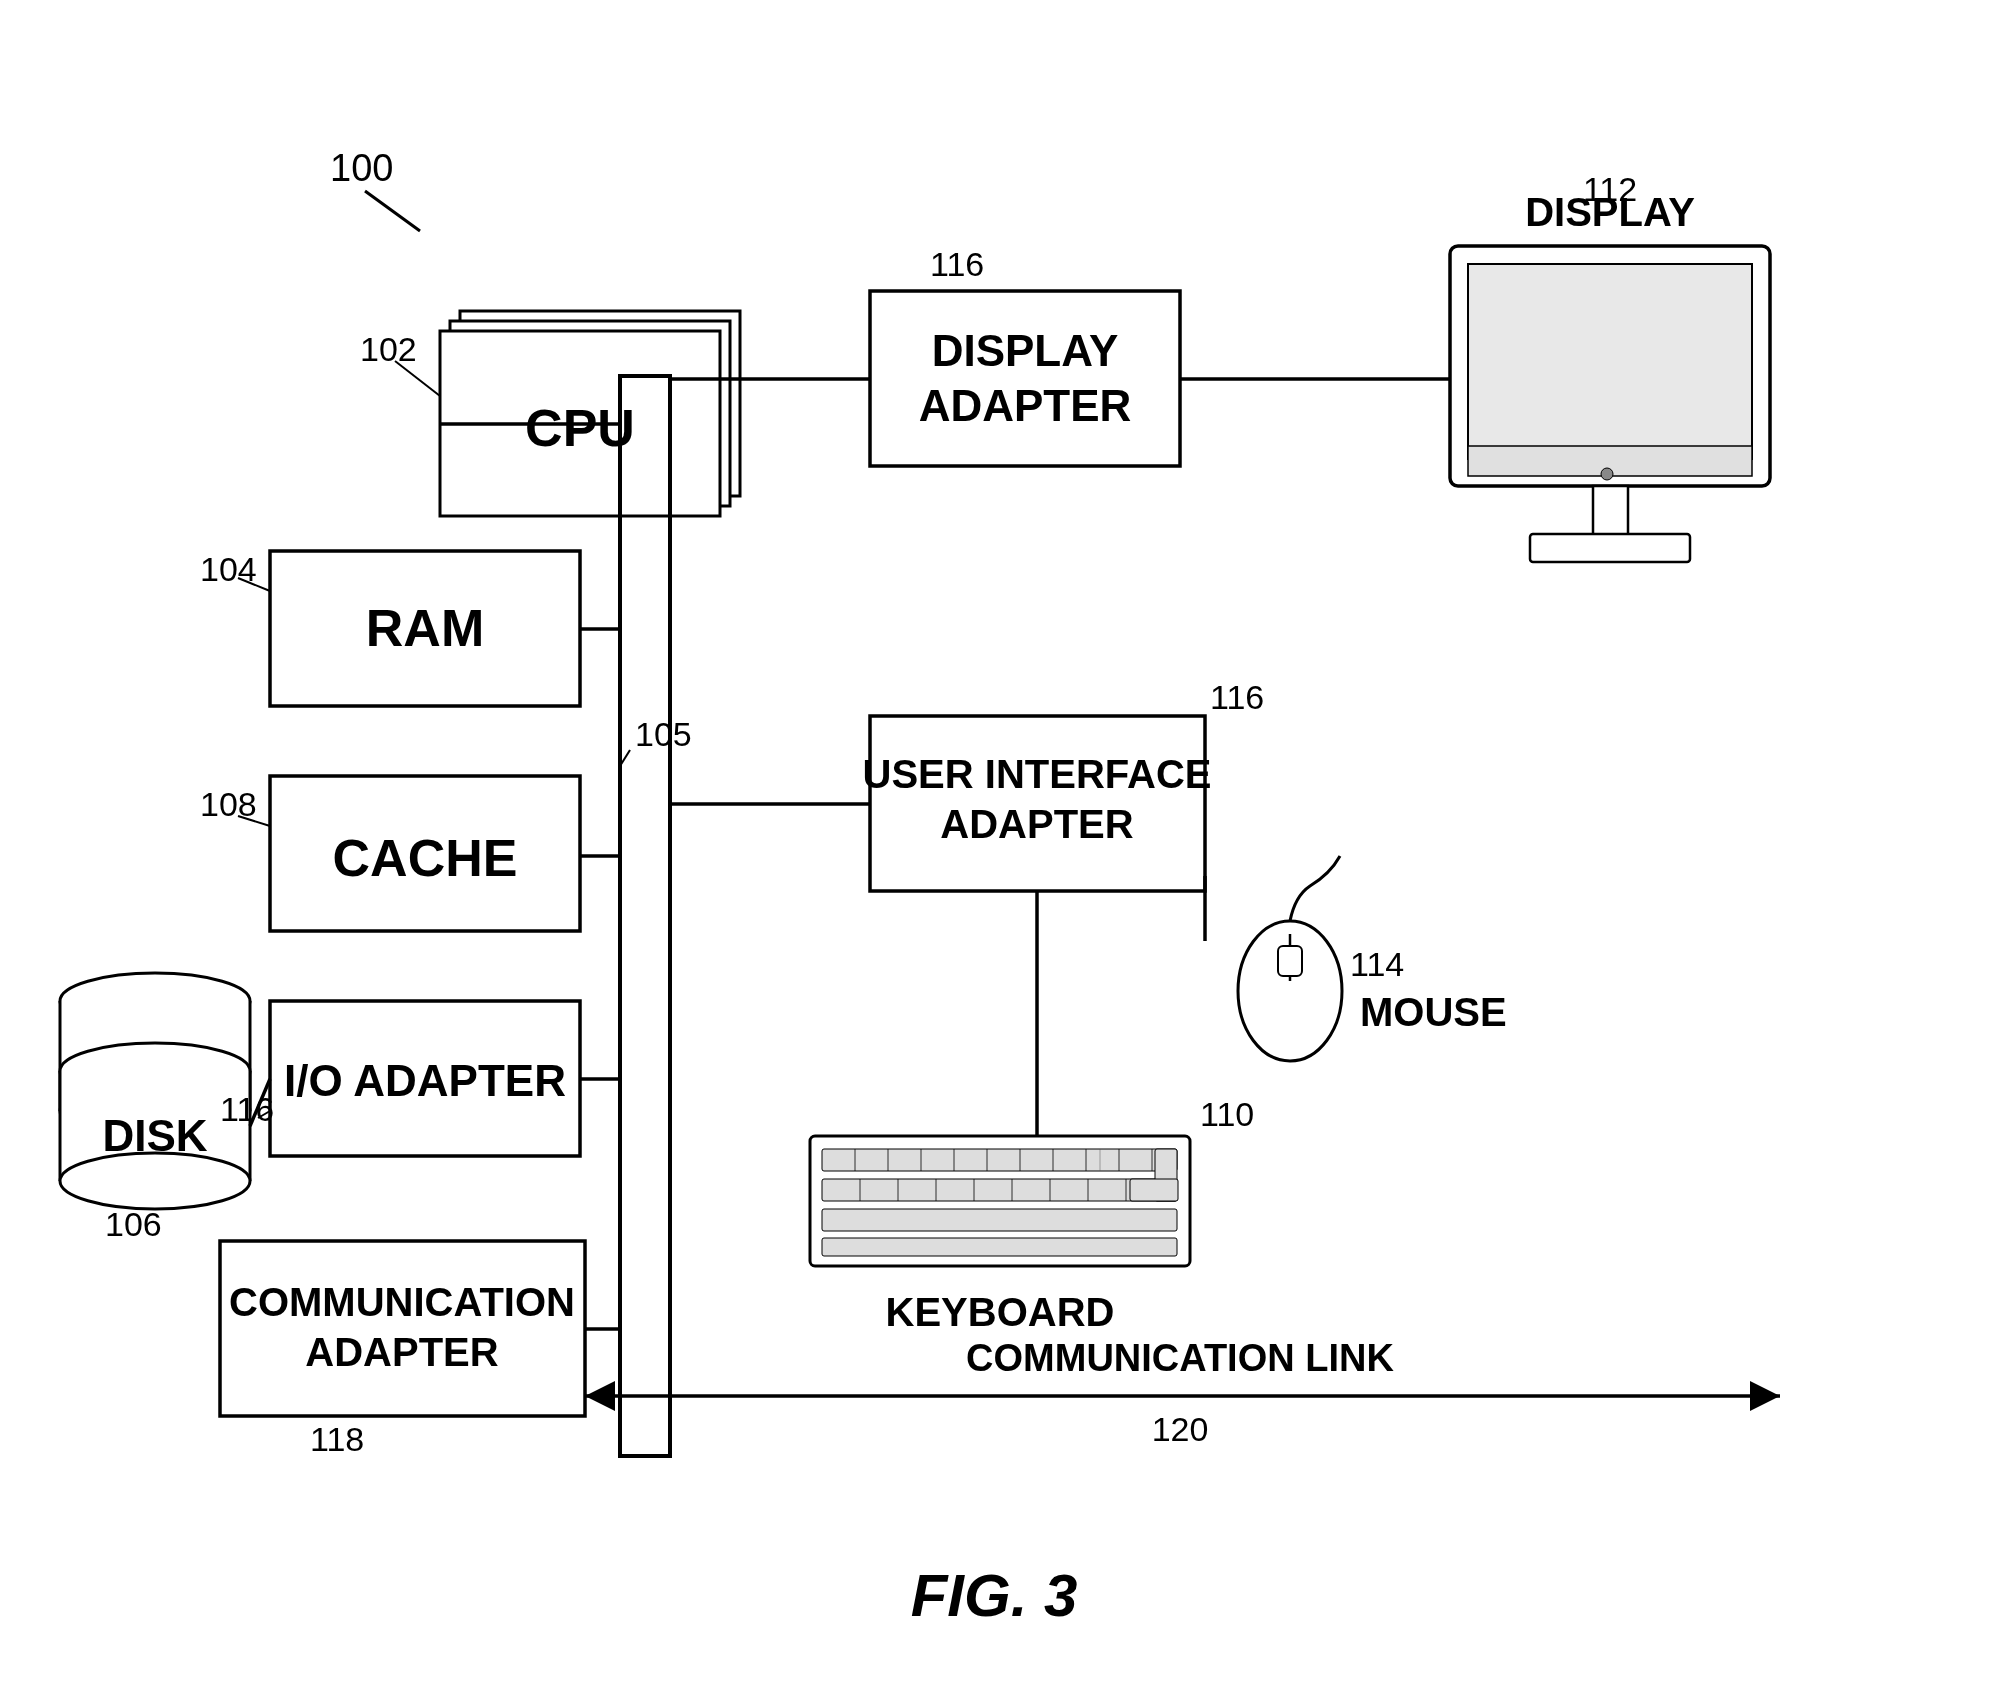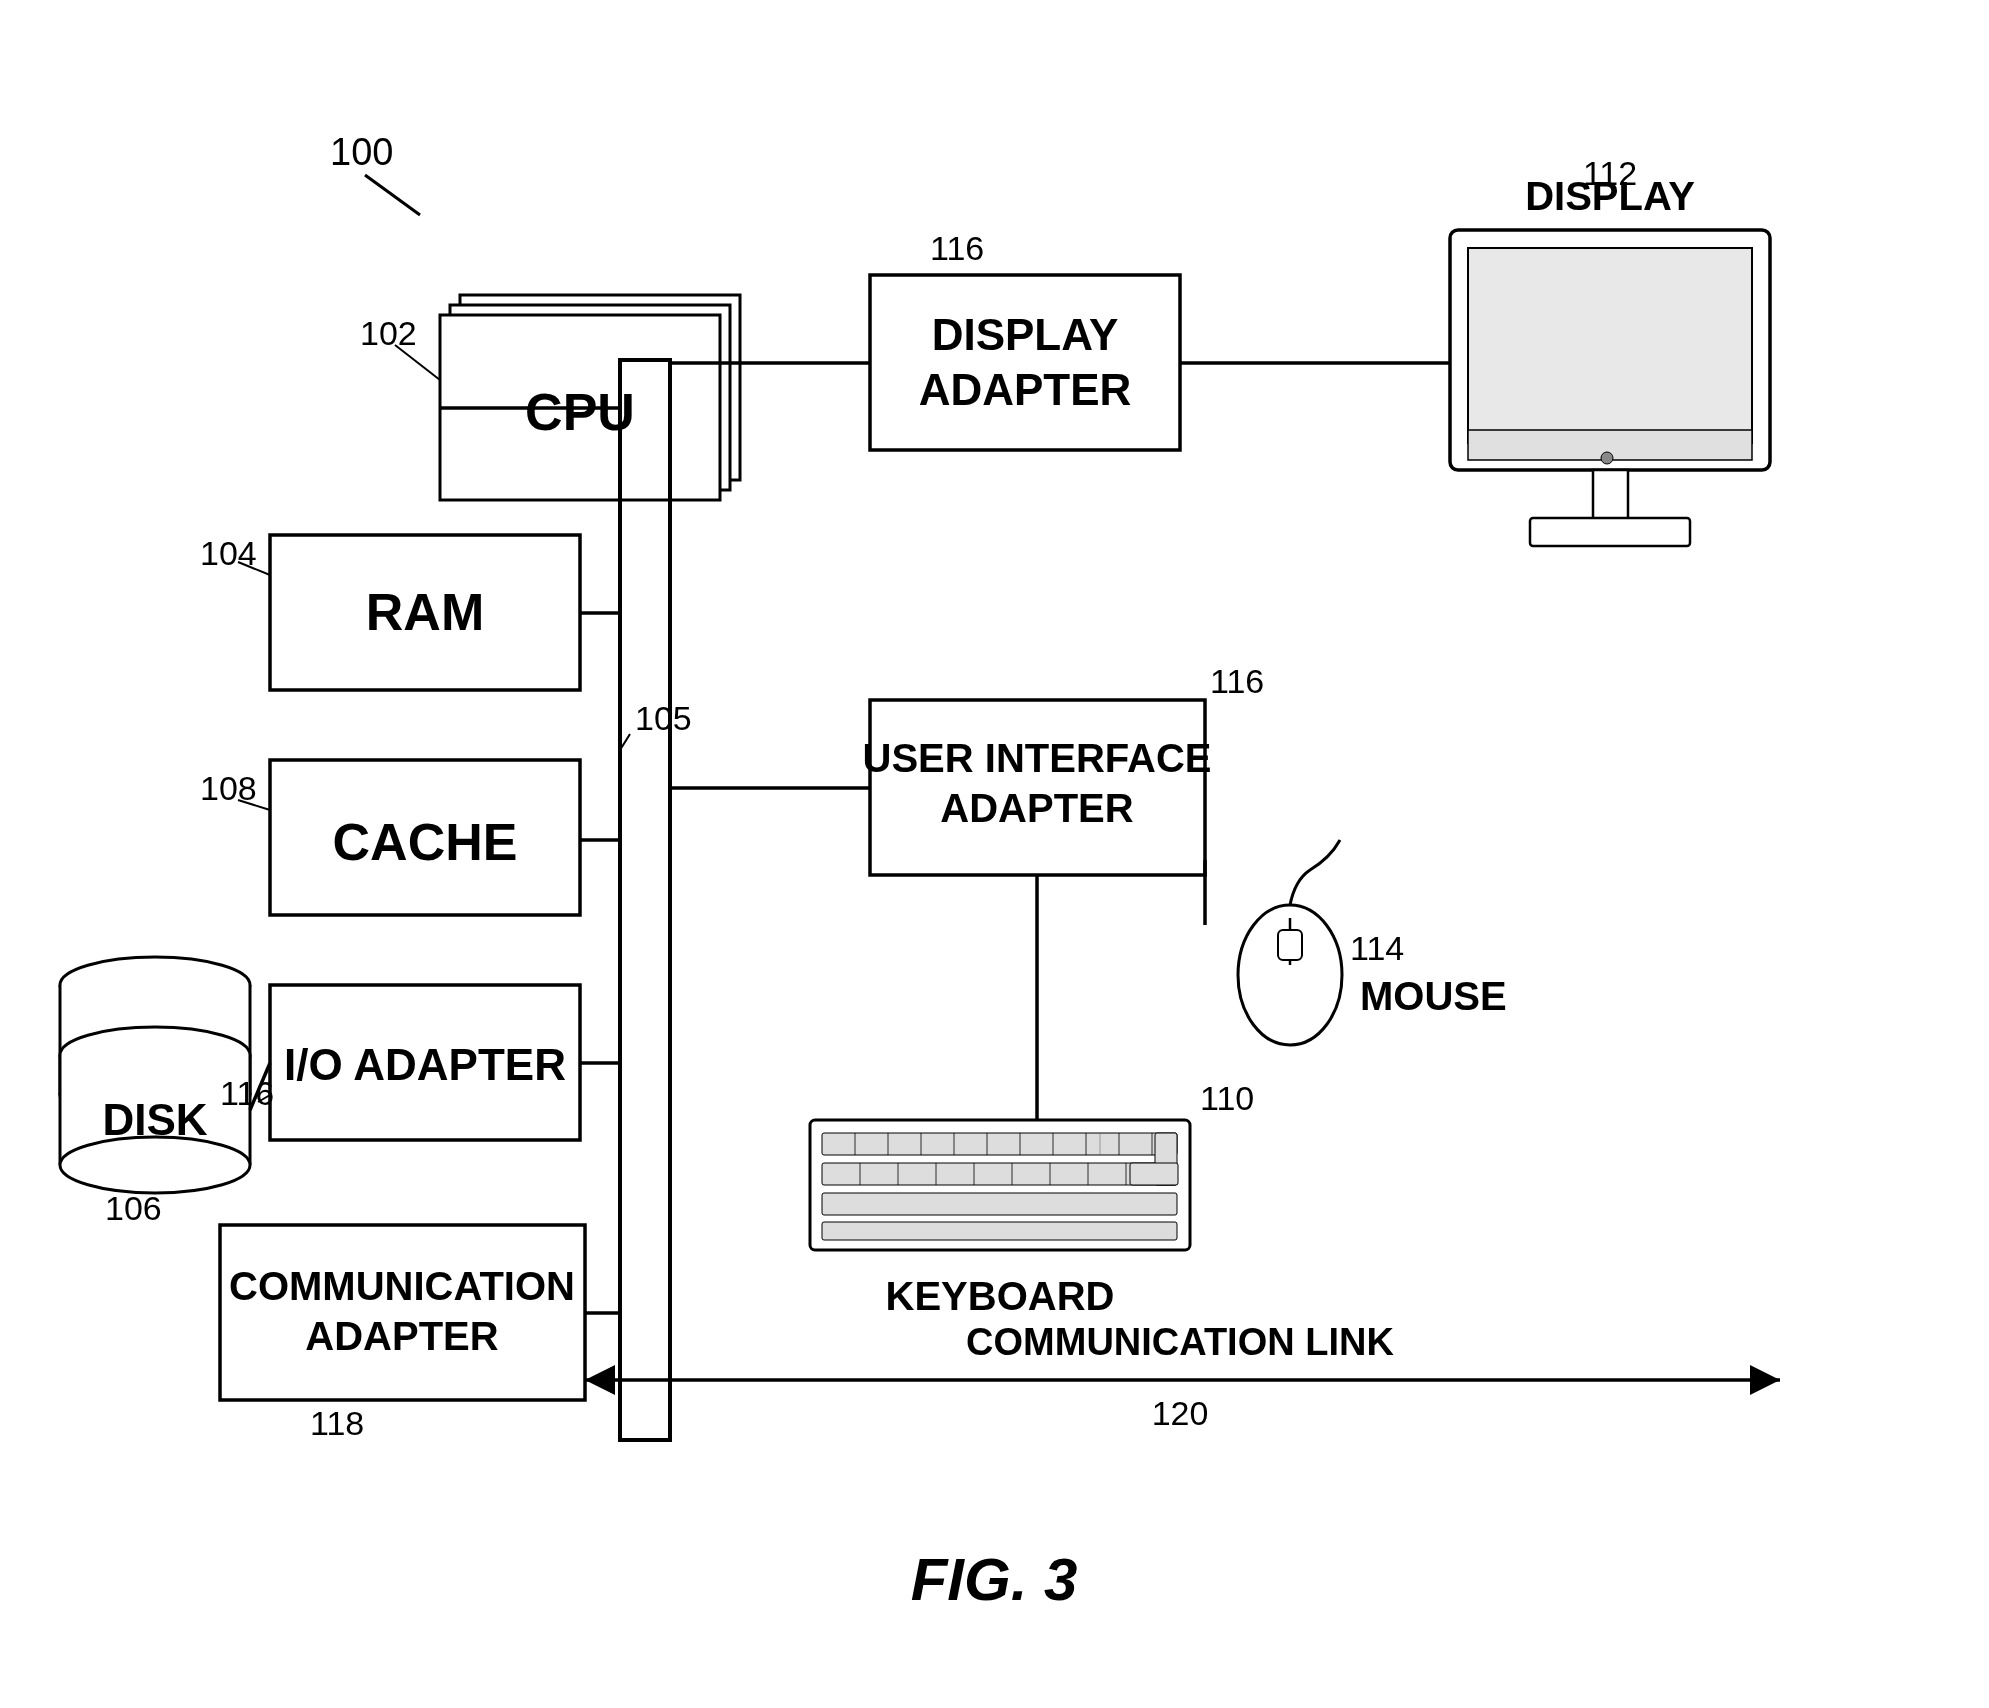--- a/index.html
+++ b/index.html
@@ -6,21 +6,21 @@
     body {
       background: #ffffff;
       width: 1989px;
       height: 1708px;
       font-family: Arial, sans-serif;
       position: relative;
       overflow: hidden;
     }
     .diagram-container {
       position: absolute;
-      top: 0; left: 0;
+      top: 16px; left: 0;
       width: 1989px;
       height: 1208px;
     }
     svg {
       position: absolute;
       top: 0; left: 0;
       width: 1989px;
       height: 1708px;
     }
   </style>

